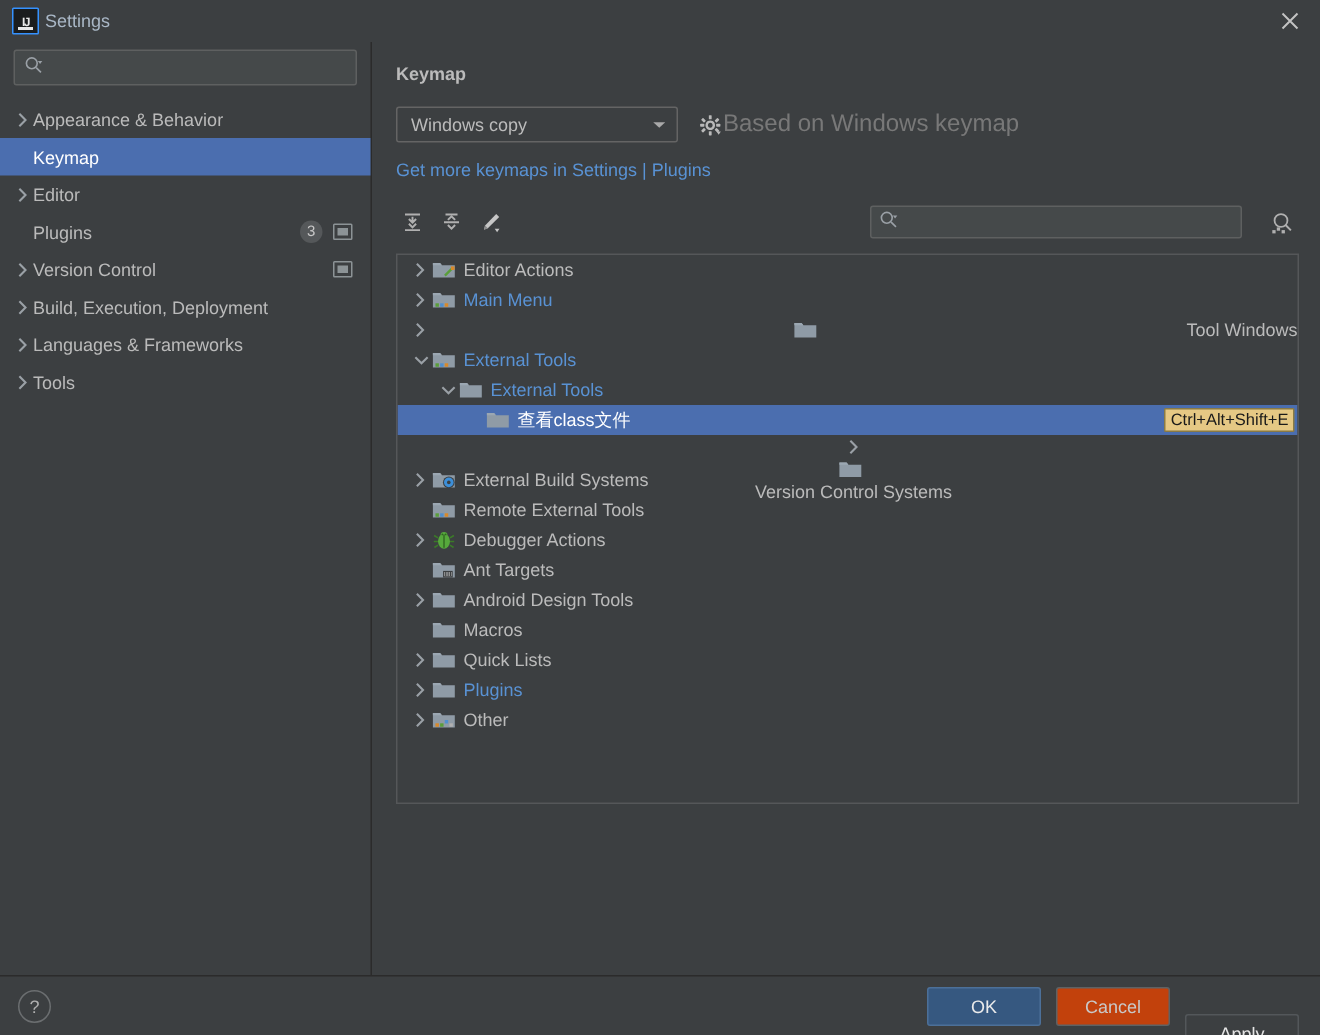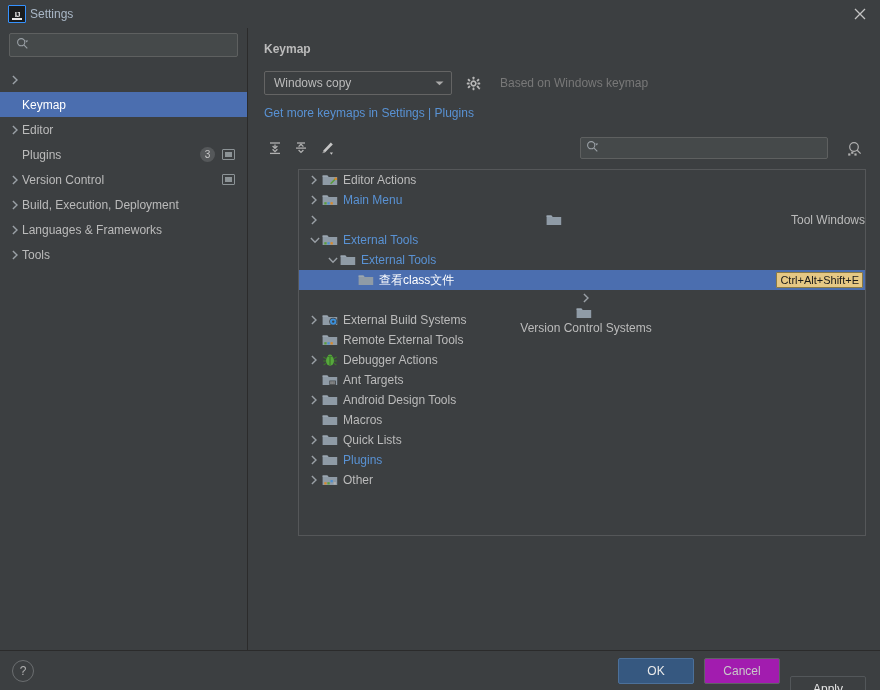--- a/index.html
+++ b/index.html
@@ -188,23 +188,22 @@
     cursor: default;
   }
   .combo-label { flex: 1; white-space: nowrap; }
   .gear-btn {
     margin-left: 12px;
     width: 18px; height: 18px;
     display: flex; align-items: center; justify-content: center;
     cursor: default;
   }
   .based-on {
-    margin-left: 18px;
     color: #787878;
-    font-size: 12px;
+    font-size: 16px;
     white-space: nowrap;
   }
   .keymap-link {
     color: #5992d4;
     font-size: 12px;
     margin-top: 11px;
     display: inline-block;
     cursor: default;
   }
 
@@ -253,21 +252,20 @@
 
   
   .tree-panel {
     margin-top: 8px;
     height: 367px;
     border: 1px solid #555759;
     background: #3c3f41;
     box-sizing: border-box;
     overflow: hidden;
     position: relative;
-    margin-left: 34px;
   }
   .tree-row {
     height: 20px;
     display: flex;
     align-items: center;
     position: relative;
     cursor: default;
     box-sizing: border-box;
   }
   .tree-row.selected { background: #4b6eaf; }
@@ -334,21 +332,21 @@
     margin-left: 10px;
     cursor: default;
     padding: 0 12px;
   }
   .btn-primary {
     background: #365880;
     border: 1px solid #4c7099;
     color: #eaeaea;
   }
   .btn-default {
-    background: #a21caf;
+    background: #c2410c;
     border: 1px solid #5e6264;
     color: #c9c9c9;
   }
   .btn-disabled {
     background: #3c3f41;
     border: 1px solid #53575a;
     color: #e5e5e5;
     margin-top: 36px;
   }
 </style>
@@ -380,20 +378,21 @@
         <input class="sb-search-input" value="" placeholder="" style="">
       </div>
     </div>
     <div class="sb-list" id="sidebar-list">
         <div class="sb-item">
           <span class="sb-arrow">
             <svg width="9" height="10" viewBox="0 0 9 10" aria-hidden="true">
               <path d="M2.4,1.4 L6,5 L2.4,8.6" stroke="#9aa0a6" stroke-width="1.4" fill="none" stroke-linecap="square"></path>
             </svg>
           </span>
+          <span class="sb-label">Appearance &amp; Behavior</span>
         </div>
         <div class="sb-item selected">
           <span class="sb-arrow empty">
             <svg width="9" height="10" viewBox="0 0 9 10" aria-hidden="true">
               <path d="M2.4,1.4 L6,5 L2.4,8.6" stroke="#ffffff" stroke-width="1.4" fill="none" stroke-linecap="square"></path>
             </svg>
           </span>
           <span class="sb-label">Keymap</span>
         </div>
         <div class="sb-item">

